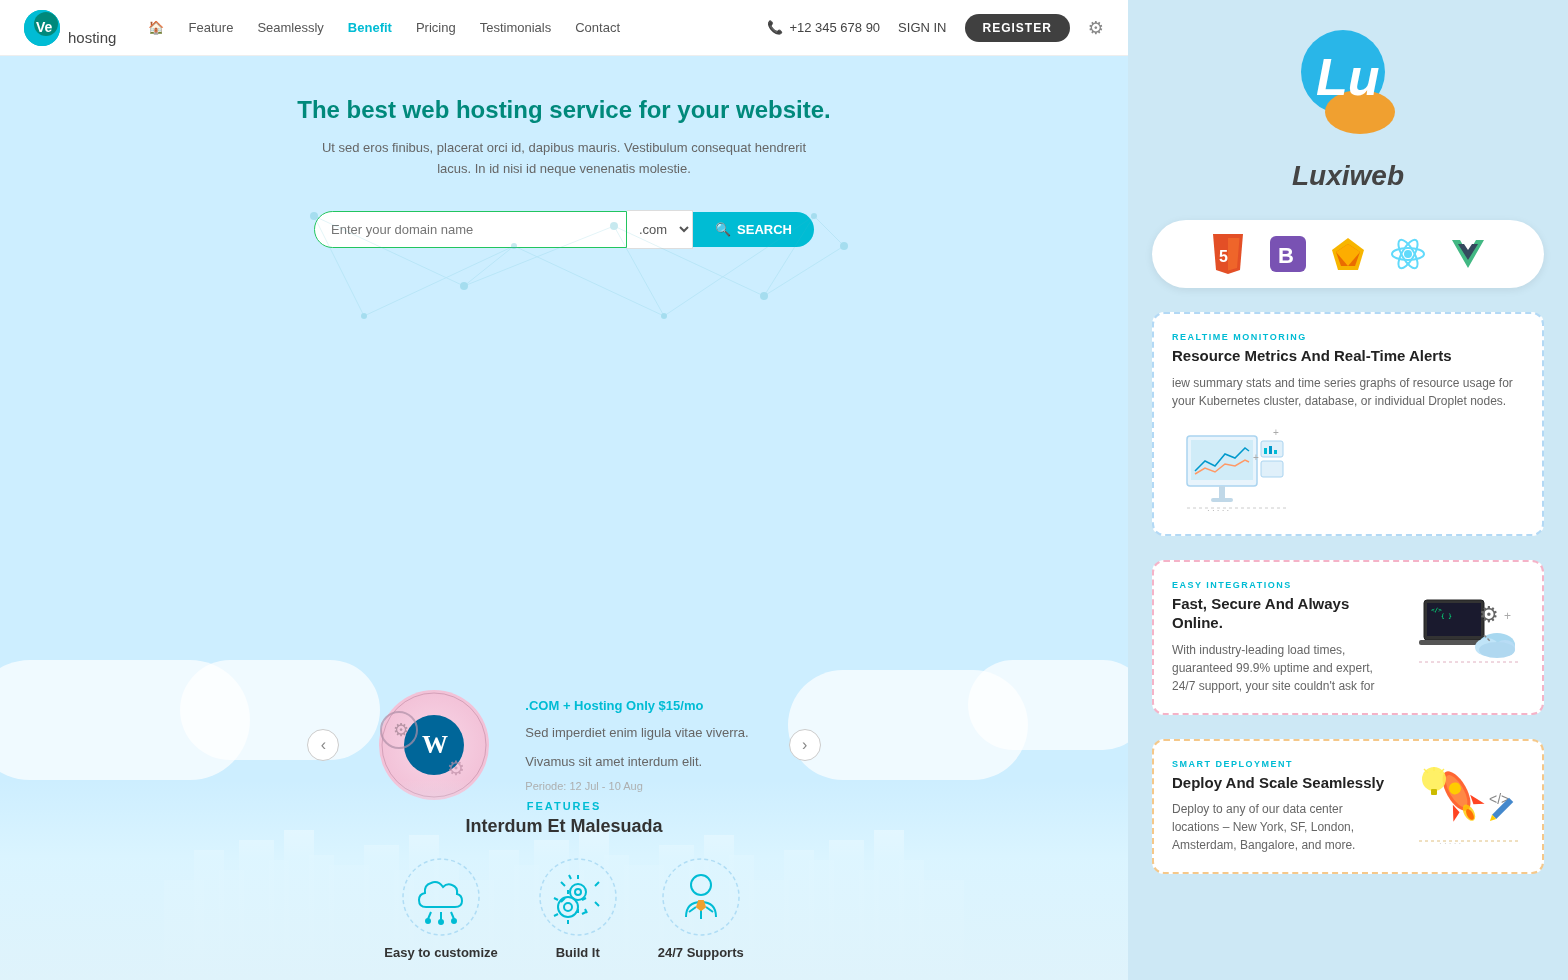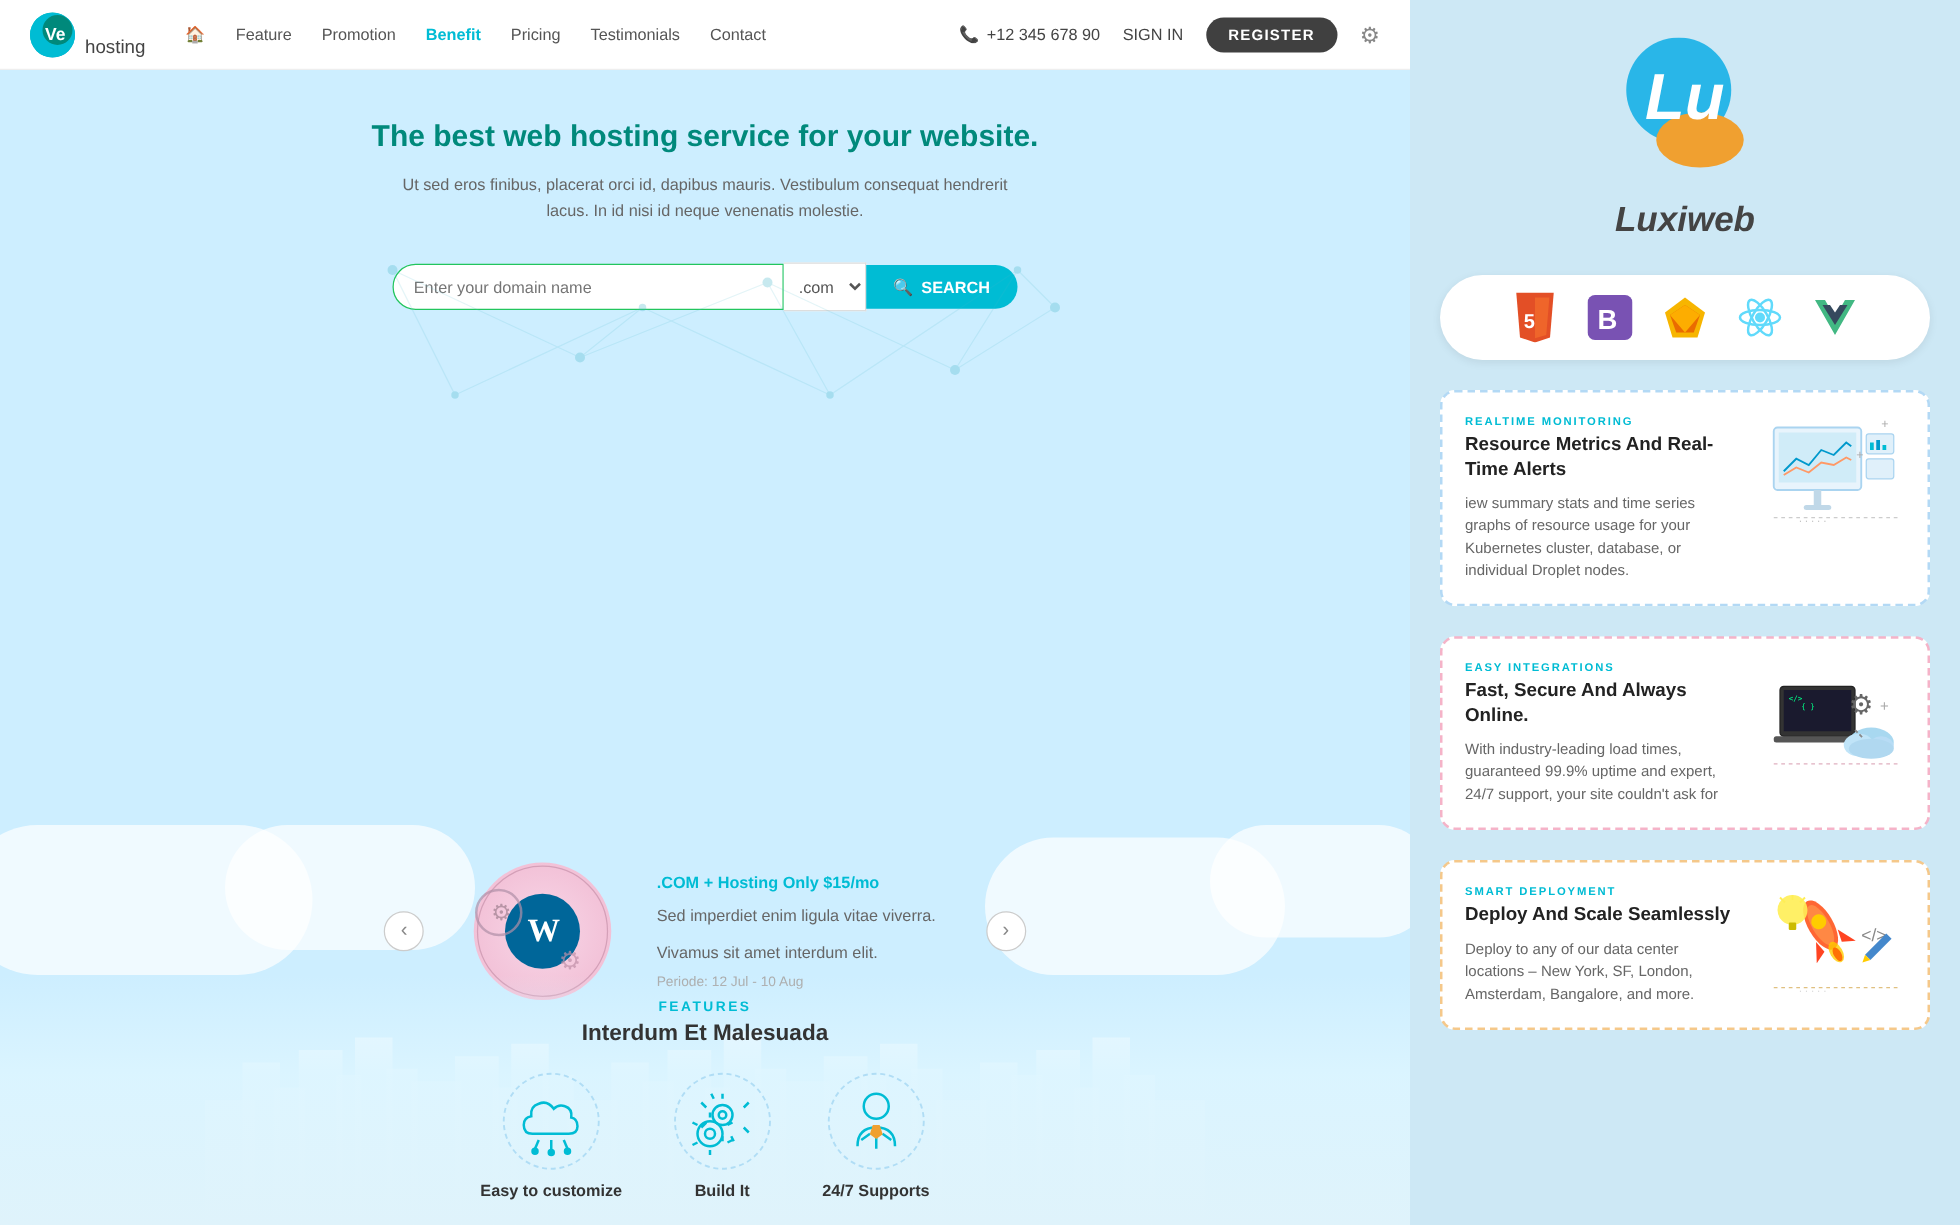--- a/index.html
+++ b/index.html
@@ -368,21 +368,21 @@
     .feature-card {
       background: #fff;
       border-radius: 12px;
       padding: 18px;
       width: 100%;
       display: flex;
       gap: 16px;
       align-items: flex-start;
       border: 2px dashed transparent;
     }
-    .feature-card.blue-border { border-color: #b3d9f5; }
+    .feature-card.blue-border { border-color: #b3d9f5; flex-direction: column; }
     .feature-card.pink-border { border-color: #f5b3c8; }
     .feature-card.orange-border { border-color: #f5c88a; }
     .feature-card-content { flex: 1; }
     .feature-card-category {
       font-size: 9px;
       font-weight: 700;
       color: #00bcd4;
       letter-spacing: 1.5px;
       text-transform: uppercase;
       margin-bottom: 4px;
@@ -433,21 +433,21 @@
           <circle cx="22" cy="14" r="12" fill="#00897b"></circle>
           <text x="12" y="22" font-size="14" fill="white" font-weight="bold">Ve</text>
         </svg>
       </div>
       <span class="brand-name">hosting</span>
     </div>
 
     <div class="nav-links">
       <a class="nav-link">🏠</a>
       <a class="nav-link">Feature</a>
-      <a class="nav-link">Promotion</a>
+      <a class="nav-link">Seamlessly</a>
       <a class="nav-link active">Benefit</a>
       <a class="nav-link">Pricing</a>
       <a class="nav-link">Testimonials</a>
       <a class="nav-link">Contact</a>
     </div>
 
     <div class="navbar-right">
       <div class="phone-info">
         <span>📞</span>
         <span>+12 345 678 90</span>

